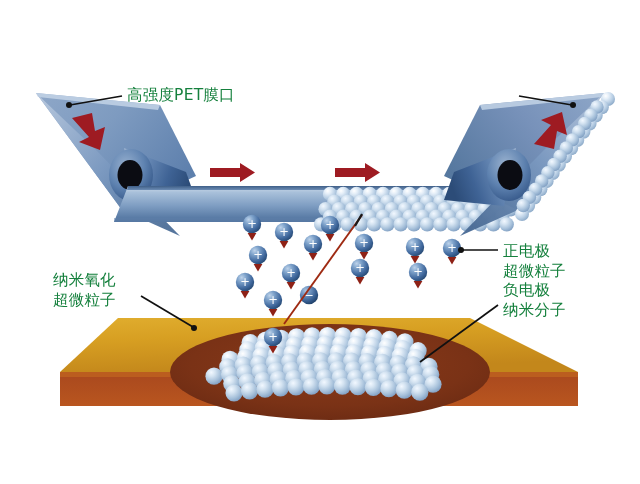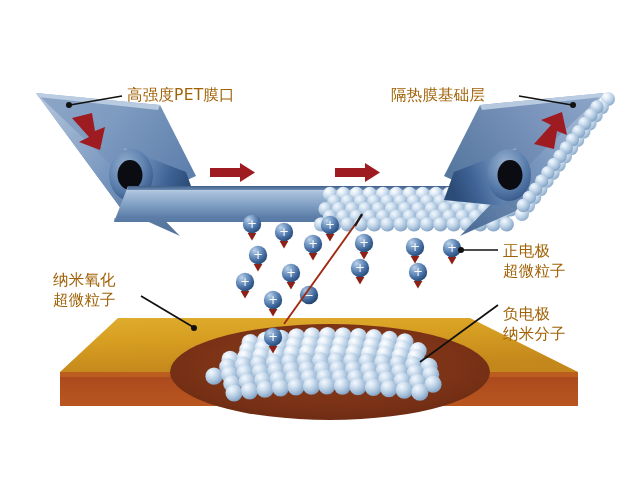--- a/index.html
+++ b/index.html
@@ -21,29 +21,29 @@
   #stage svg {
     position: absolute;
     top: 0;
     left: 0;
   }
   .lbl {
     position: absolute;
     font-family: "DejaVu Sans", "Liberation Sans", sans-serif;
     font-size: 15.5px;
     line-height: 19px;
-    color: #a16207;
+    color: #15803d;
     white-space: pre;
     letter-spacing: 0.2px;
   }
   .lbl-2line { line-height: 20px; }
   #lbl-pet  { left: 127px; top: 86px; }
   #lbl-base { left: 391px; top: 86px; }
   #lbl-pos  { left: 503px; top: 241px; }
-  #lbl-neg  { left: 503px; top: 304px; }
+  #lbl-neg  { left: 503px; top: 280px; }
   #lbl-nano { left: 53px;  top: 270px; }
 </style>
 </head>
 <body>
 
 <div id="stage">
 
   <svg width="640" height="484" viewBox="0 0 640 484">
     <defs>
 
@@ -487,21 +487,20 @@
       <line x1="141" y1="296" x2="193" y2="327" stroke="#111111" stroke-width="1.7"></line>
       <circle cx="194" cy="328" r="3" fill="#111111"></circle>
 
       <line x1="362" y1="215" x2="284" y2="324" stroke="#9e2a12" stroke-width="1.9"></line>
       <line x1="362" y1="214" x2="355" y2="226" stroke="#1a1a1a" stroke-width="2.2"></line>
     </g>
   </svg>
 
   <div class="lbl" id="lbl-pet">高强度PET膜口</div>
 
-  <div class="lbl" id="lbl-base">隔热膜基础层</div>
 
   <div class="lbl lbl-2line" id="lbl-pos">正电极
 超微粒子</div>
 
   <div class="lbl lbl-2line" id="lbl-neg">负电极
 纳米分子</div>
 
   <div class="lbl lbl-2line" id="lbl-nano">纳米氧化
 超微粒子</div>
 </div>

